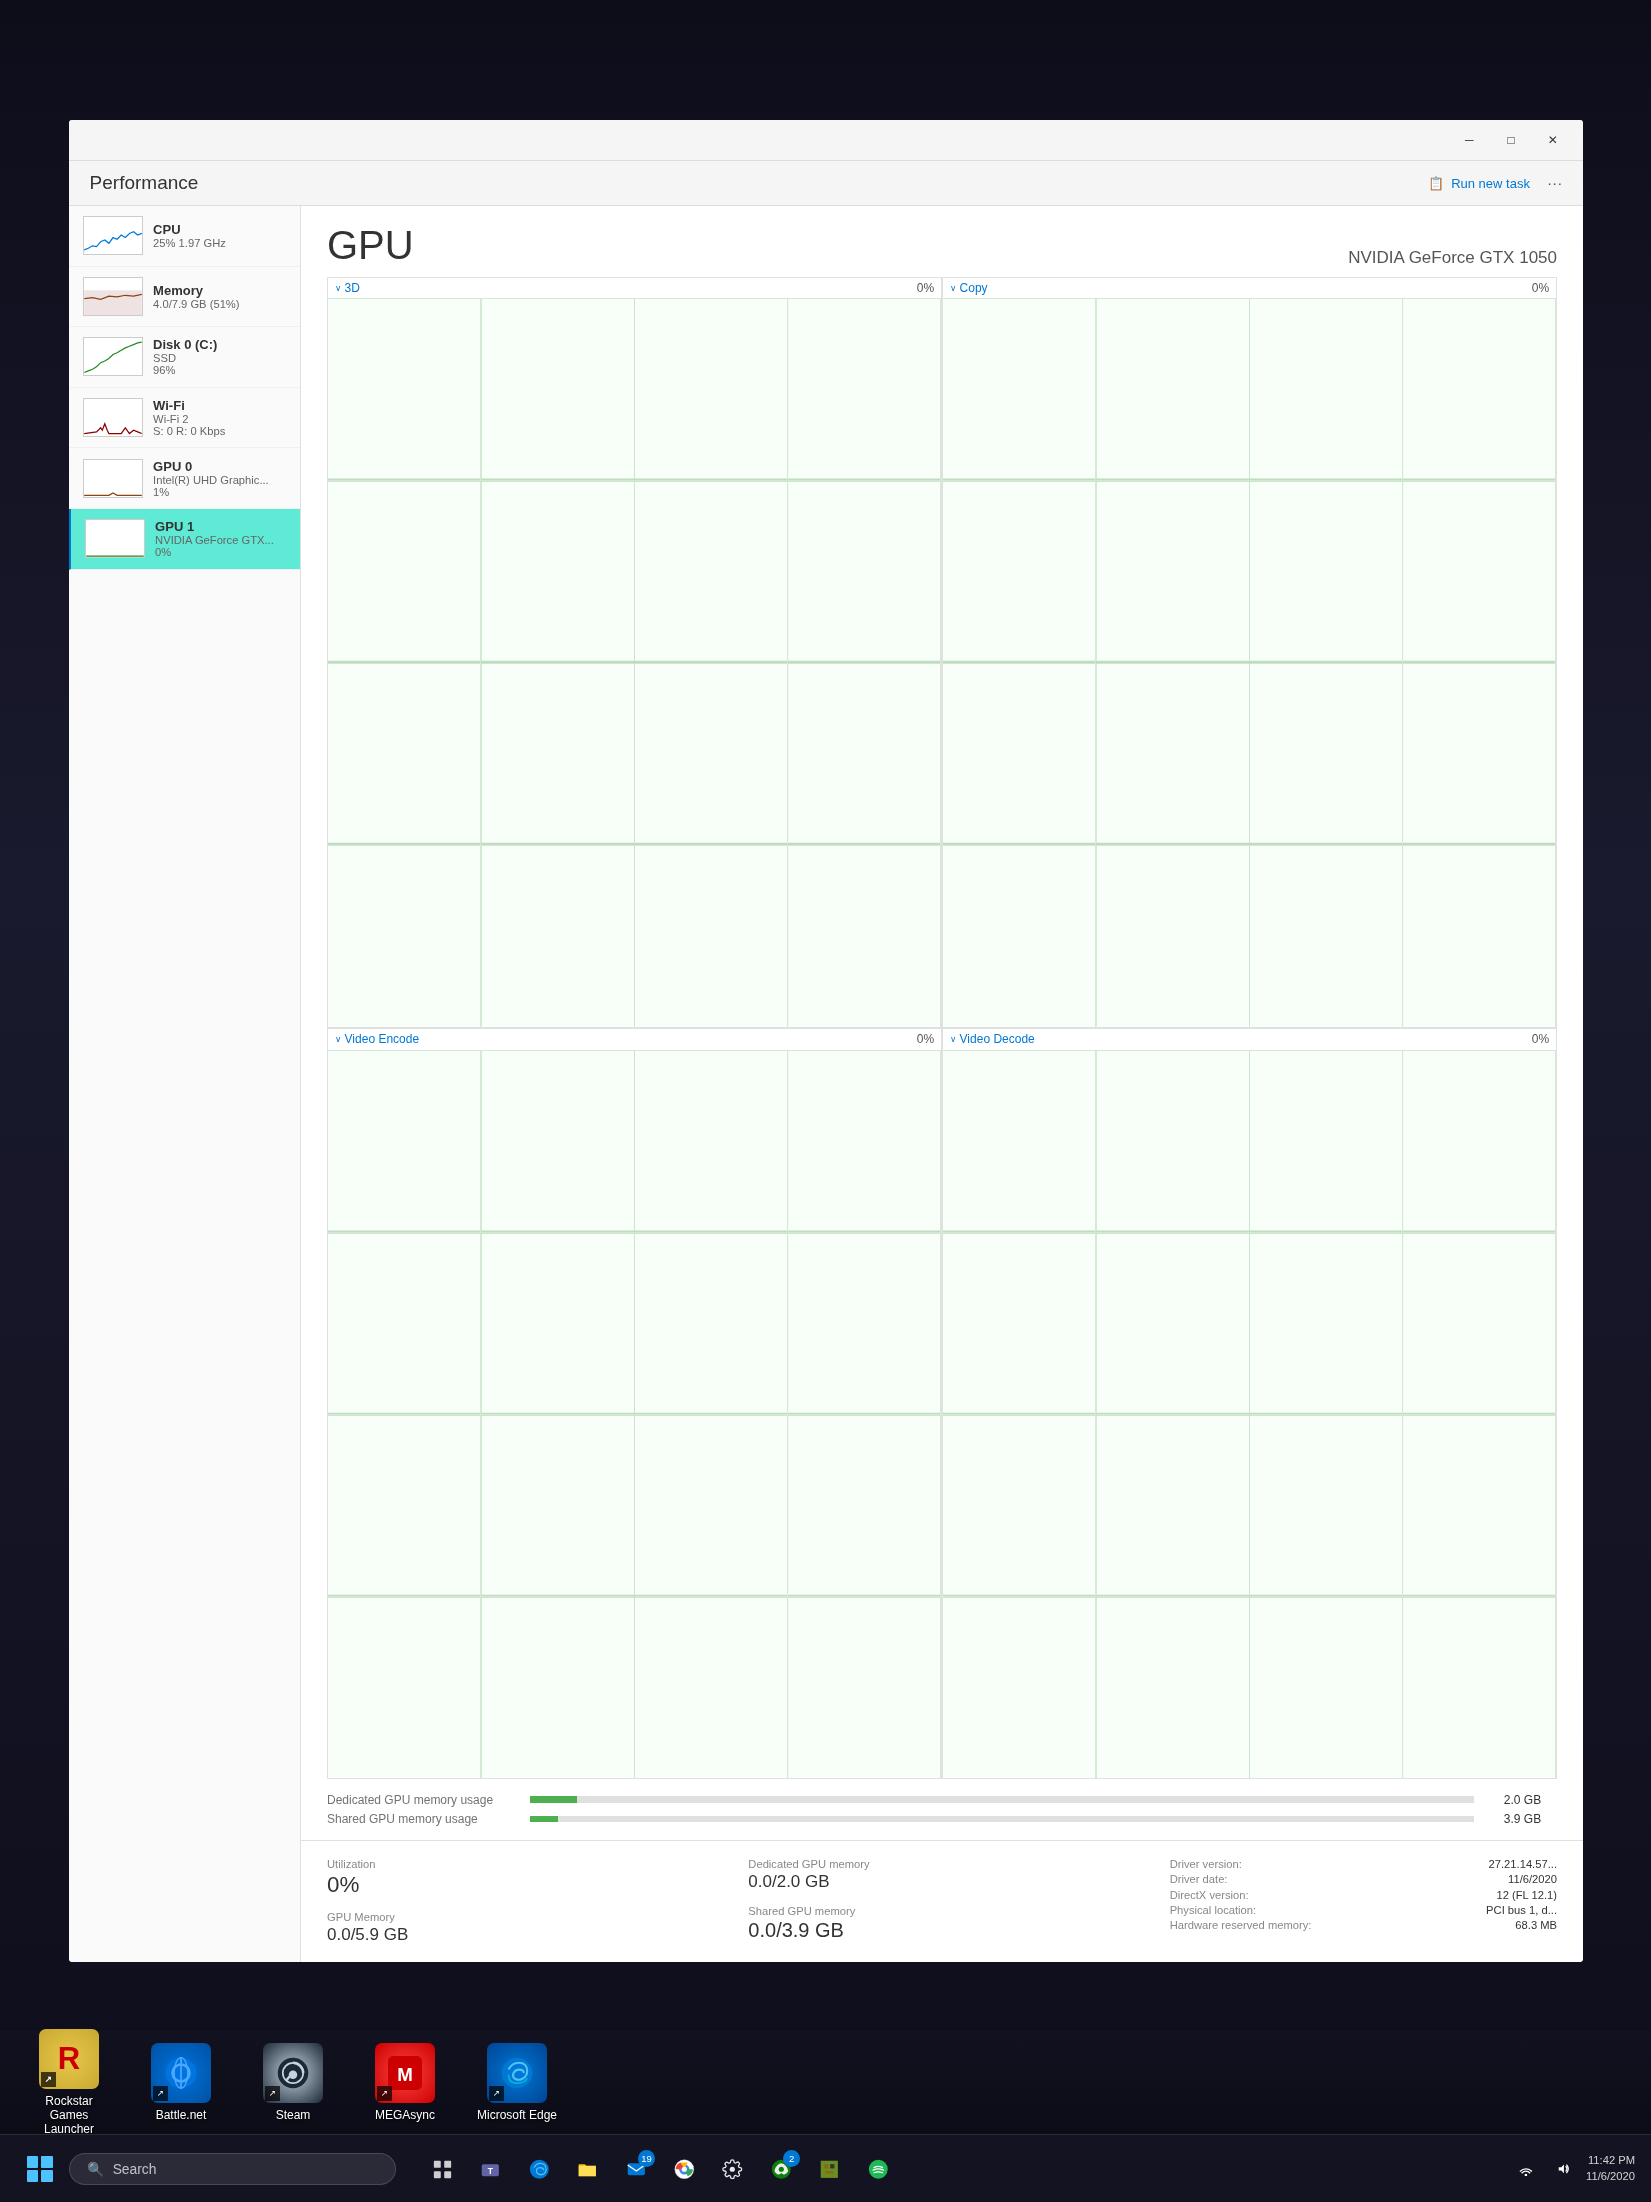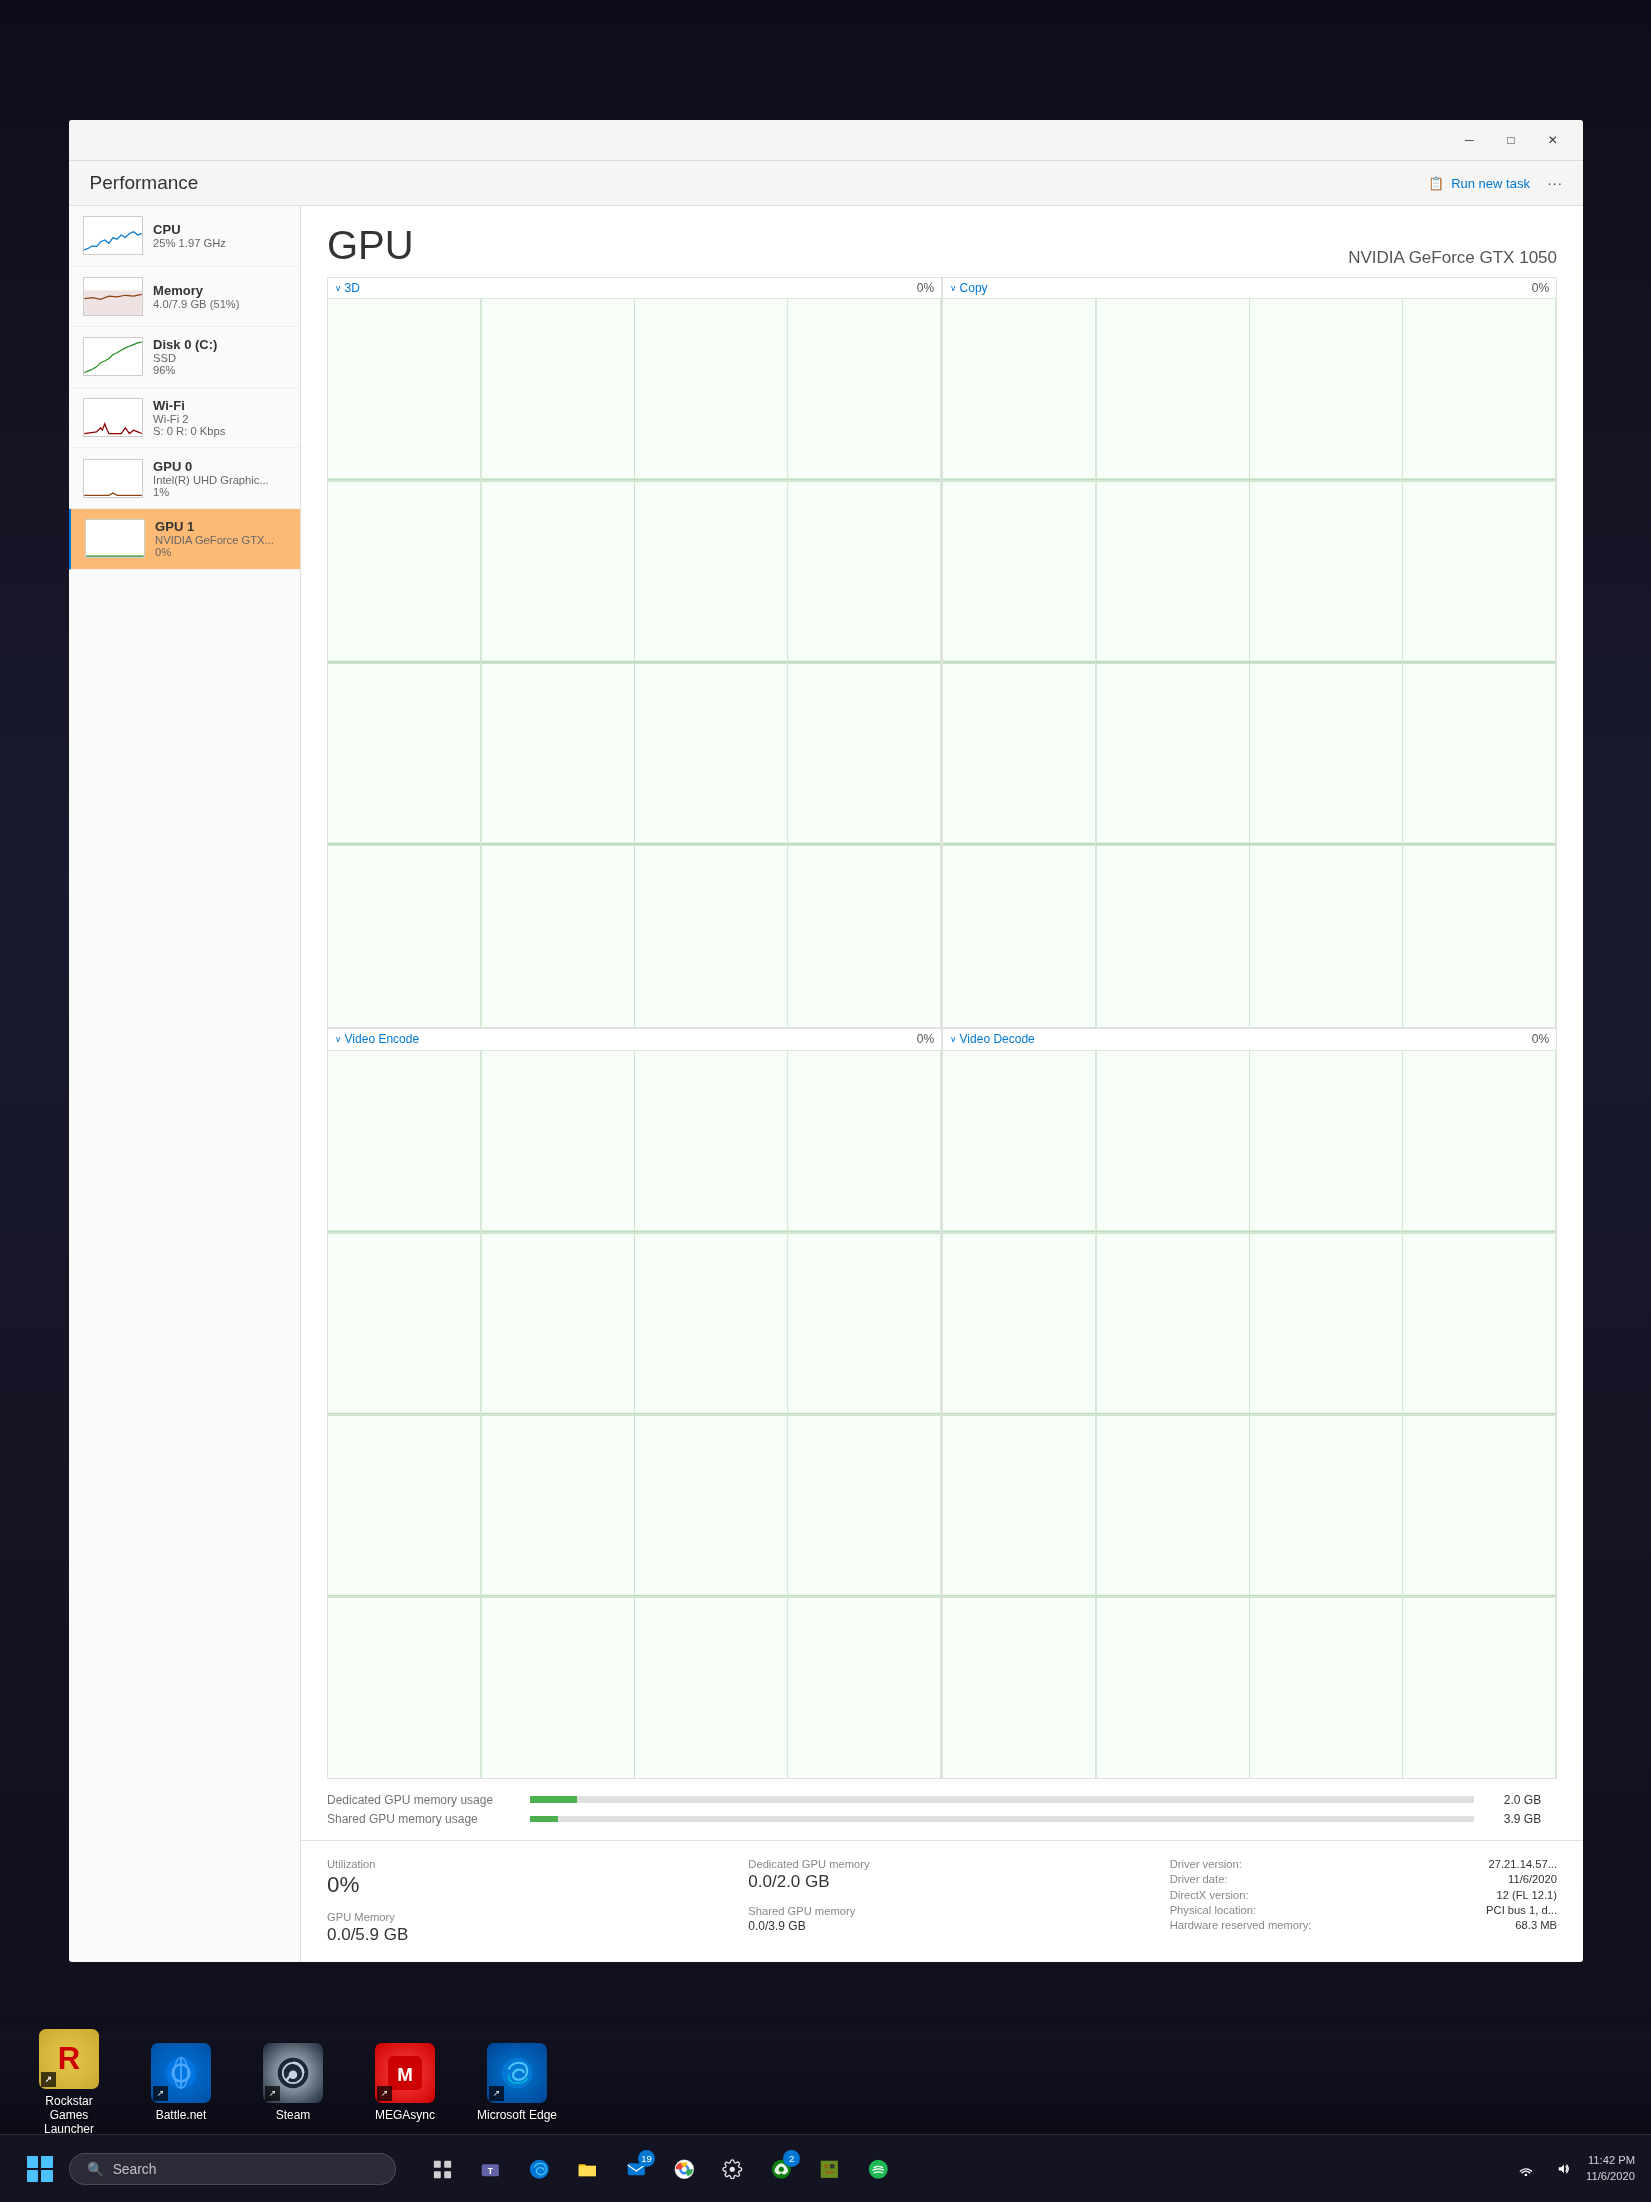--- a/index.html
+++ b/index.html
@@ -113,21 +113,21 @@
     }
 
     .sidebar-item {
       display: flex;
       align-items: center;
       padding: 10.3px 13.8px;
       cursor: pointer;
       border-bottom: 0.9px solid #f0f0f0;
       gap: 10.3px;
     }
-    .sidebar-item.active { background: #fdba74; border-left: 2.6px solid #0078d4; }
+    .sidebar-item.active { background: #5eead4; border-left: 2.6px solid #0078d4; }
 
     .sidebar-graph {
       width: 60px;
       height: 39px;
       flex-shrink: 0;
       border: 0.9px solid #ccc;
       background: #fff;
       position: relative;
       overflow: hidden;
     }
@@ -725,21 +725,21 @@
         </div>
 
         <div>
           <div class="stat-group">
             <div class="stat-label">Dedicated GPU memory</div>
             <div class="stat-value" style="font-size: 17px">0.0/2.0 GB</div>
           </div>
           <div style="height: 13.8px"></div>
           <div class="stat-group">
             <div class="stat-label">Shared GPU memory</div>
-            <div class="stat-value" style="font-size: 12px">0.0/3.9 GB</div>
+            <div class="stat-value" style="font-size: 20px">0.0/3.9 GB</div>
           </div>
         </div>
 
         <div class="driver-info">
           <div class="driver-row">
             <span class="driver-row-label">Driver version:</span>
             <span class="driver-row-value">27.21.14.57...</span>
           </div>
           <div class="driver-row">
             <span class="driver-row-label">Driver date:</span>

